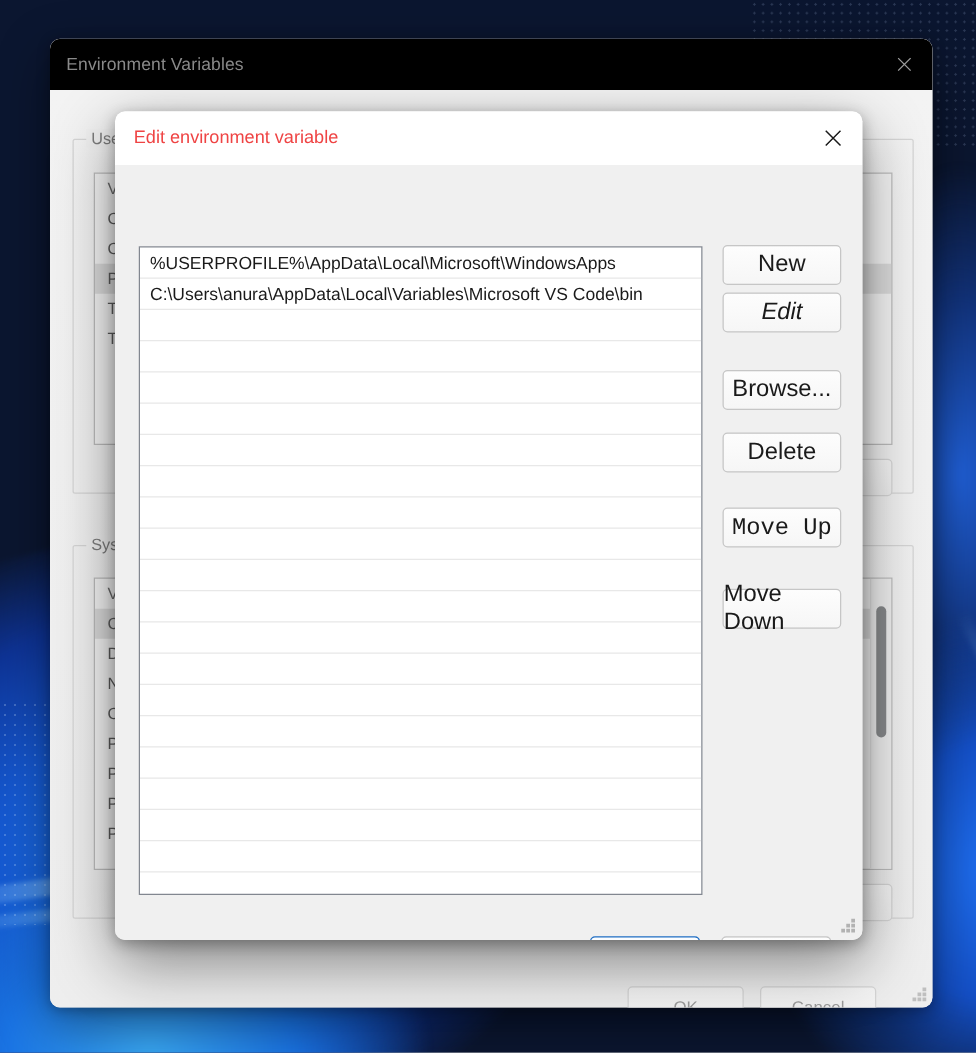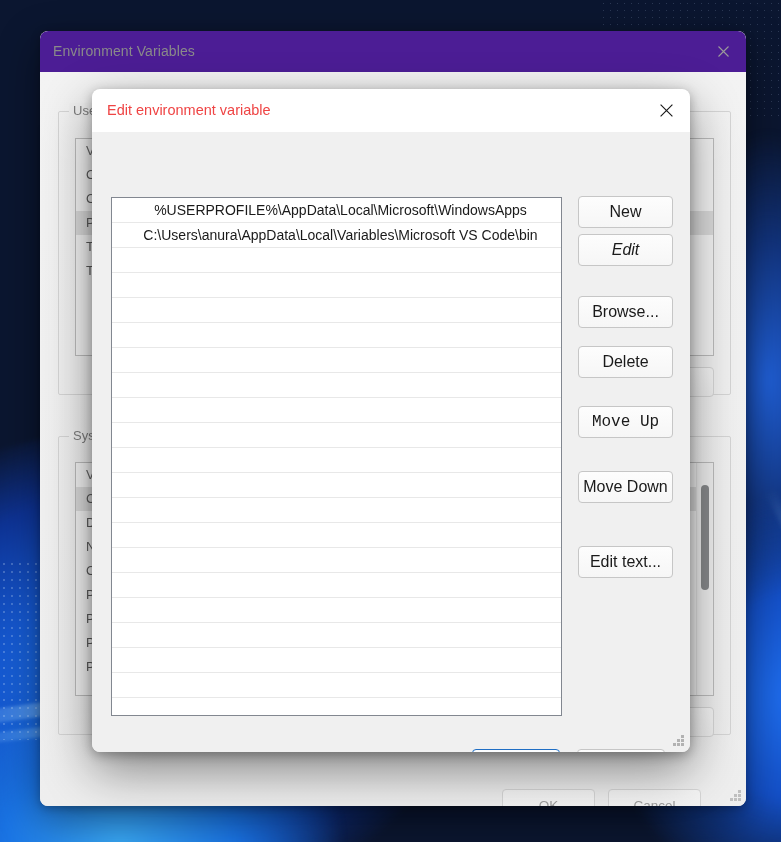--- a/index.html
+++ b/index.html
@@ -92,21 +92,21 @@
     left: 40px; top: 31px;
     width: 706px; height: 775px;
     border-radius: 8px;
     background: #f3f3f3;
     box-shadow: 0 14px 42px rgba(0,0,0,.42), 0 2px 10px rgba(0,0,0,.28);
     overflow: hidden;
   }
   #envTitlebar {
     position: relative;
     height: 41px;
-    background: #4c1d95;
+    background: #000000;
     border-top-left-radius: 8px;
     border-top-right-radius: 8px;
   }
   #envTitleText {
     position: absolute;
     left: 13px; top: 12px;
     font-size: 14px;
     color: #8a8a8a;
     letter-spacing: .1px;
   }
@@ -226,21 +226,20 @@
     display: flex; align-items: center; justify-content: center;
     color: #1a1a1a;
     font-size: 17px;
   }
 
   #editBody {
     position: absolute;
     left: 0; top: 43px;
     width: 598px; height: 620px;
     background: #f0f0f0;
-    text-align: center;
   }
 
   
   #pathList {
     position: absolute;
     left: 19px; top: 65px;
     width: 451px; height: 519px;
     border: 1px solid #828790;
     background: #ffffff;
     overflow: hidden;
@@ -269,21 +268,21 @@
   
   .btn {
     position: absolute;
     left: 486px;
     width: 95px;
     height: 32px;
     border: 1px solid #c6c6c6;
     border-radius: 4px;
     background: linear-gradient(180deg,#fdfdfd,#f6f6f6);
     color: #1a1a1a;
-    font-size: 16px;
+    font-size: 19px;
     display: flex; align-items: center; justify-content: center;
     cursor: default;
     box-sizing: border-box;
   }
 
   .btn-bottom {
     position: absolute;
     width: 88px;
     height: 30px;
     border: 1px solid #c6c6c6;
@@ -424,21 +423,20 @@
       <div class="path-row empty"></div>
       <div class="path-row empty"></div>
     </div>
 
     <div class="btn" style="top:64px;">New</div>
     <div class="btn" style="top:102px;font-style:italic;">Edit</div>
     <div class="btn" style="top:164px;">Browse...</div>
     <div class="btn" style="top:214px;">Delete</div>
     <div class="btn" style="top:274px;font-family:Liberation Mono, monospace;">Move Up</div>
     <div class="btn" style="top:339px;">Move Down</div>
-    <div class="btn" style="top:414px;">Edit text...</div>
 
     <div class="btn-bottom primary" style="left:380px; top:617px;">OK</div>
     <div class="btn-bottom" style="left:485px; top:617px;">Cancel</div>
   </div>
 
   <div id="editResizeGrip">
     <div class="grip-dot-dark" style="left:9px; top:1px;"></div>
     <div class="grip-dot-dark" style="left:5px; top:5px;"></div>
     <div class="grip-dot-dark" style="left:9px; top:5px;"></div>
     <div class="grip-dot-dark" style="left:1px; top:9px;"></div>

